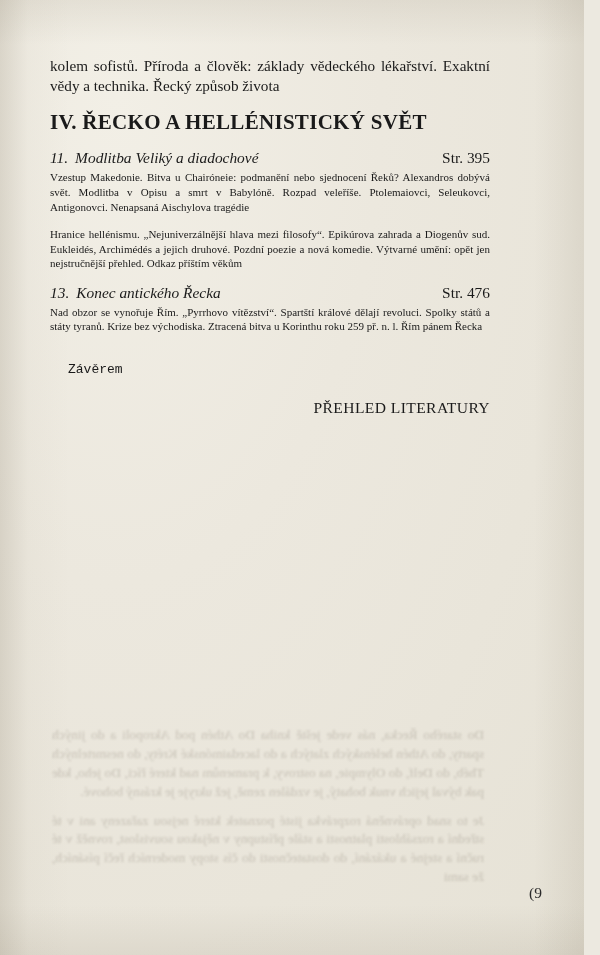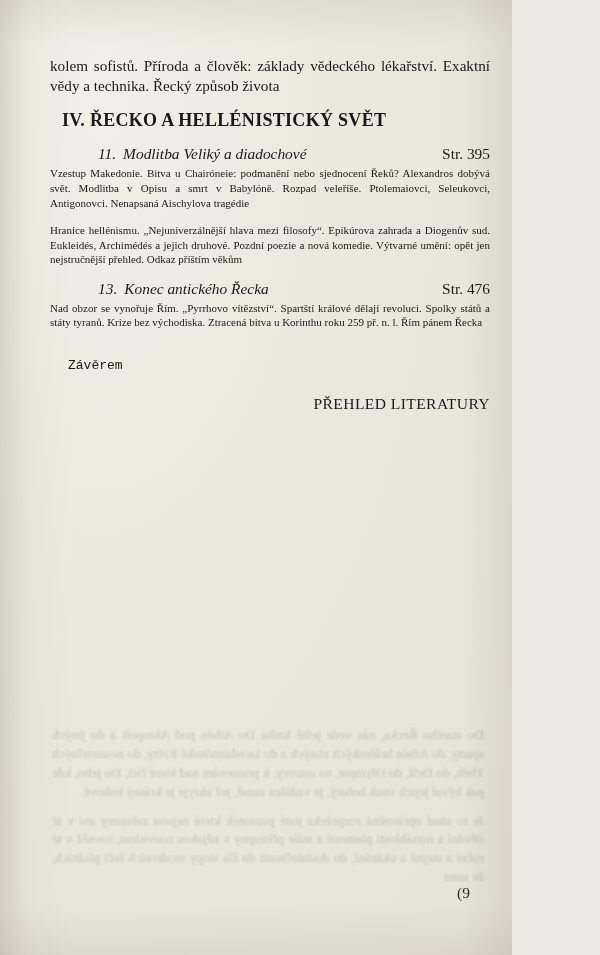--- a/index.html
+++ b/index.html
@@ -11,21 +11,21 @@
     height: 955px;
     background: #ece9e0;
     font-family: "Liberation Serif", serif;
     color: #1a1a1a;
     overflow: hidden;
     position: relative;
   }
   .page {
     position: absolute;
     left: 0; top: 0;
-    width: 512px;
+    width: 584px;
     height: 955px;
     background:
       radial-gradient(ellipse at 20% 10%, #f2efe6 0%, #ece8de 40%, #e6e2d6 100%);
   }
   
   .page::before {
     content: "";
     position: absolute;
     left: 0; top: 0; right: 0; bottom: 0;
     background:
@@ -41,34 +41,33 @@
     top: 56px;
     width: 440px;
   }
   .lead {
     font-size: 15.2px;
     line-height: 1.33;
     text-align: justify;
     margin: 0 0 14px 0;
   }
   .sect-head {
-    font-size: 18px;
+    font-size: 21px;
     letter-spacing: 0.3px;
-    margin: 6px 0 14px 12px;
+    margin: 6px 0 14px 0;
     font-variant: normal;
   }
   .entry {
     margin: 0 0 3px 0;
   }
   .entry-head {
     display: flex;
     align-items: baseline;
     font-size: 15.4px;
     margin-bottom: 1px;
-    margin-left: 48px;
   }
   .entry-num {
     font-style: italic;
     margin-right: 7px;
   }
   .entry-title {
     font-style: italic;
     flex: 0 1 auto;
   }
   .entry-page {

